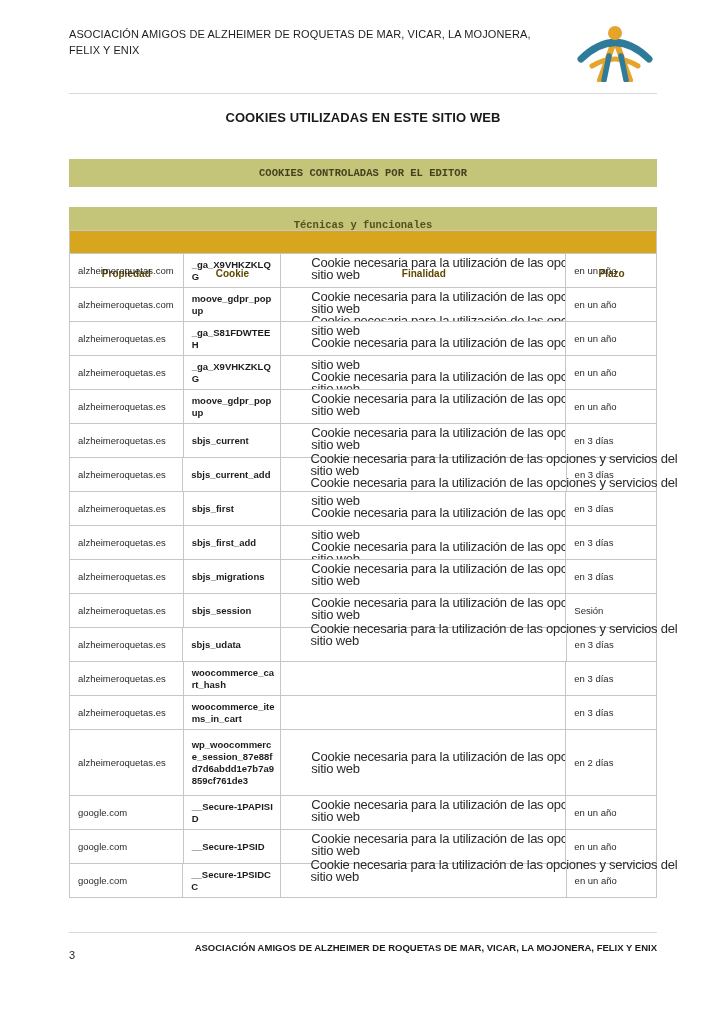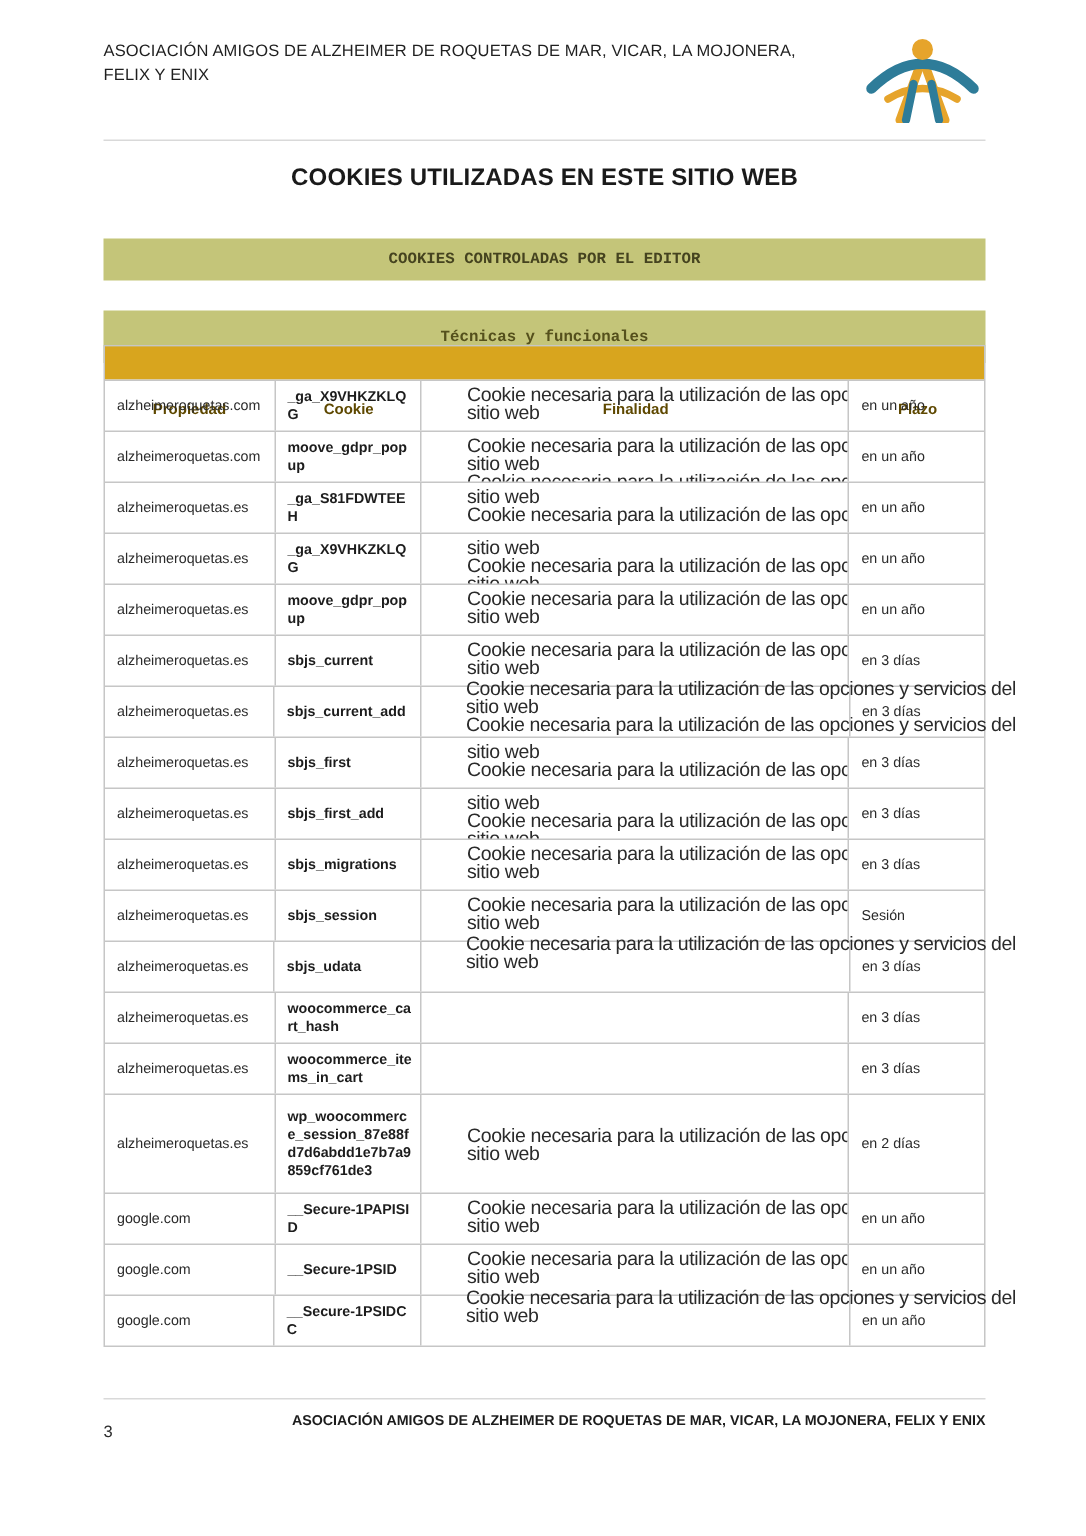--- a/index.html
+++ b/index.html
@@ -14,21 +14,21 @@
   .doc-header{position:absolute;left:69px;right:67px;top:20px;height:60px;
     display:flex;justify-content:space-between;align-items:flex-start;}
   .org-name{font-size:11px;line-height:16px;white-space:pre-line;letter-spacing:0.1px;
     padding-top:6px;color:#1f1f1f;}
   .logo-box{width:80px;height:62px;flex:0 0 auto;margin-right:2px;}
   .header-rule{position:absolute;left:69px;right:67px;top:93px;height:0;
     border-top:1px solid #d9d9d9;}
 
   
   .page-title{position:absolute;left:69px;right:67px;top:110px;text-align:center;
-    font-weight:bold;font-size:16px;color:#1a1a1a;letter-spacing:0.1px;}
+    font-weight:bold;font-size:13px;color:#1a1a1a;letter-spacing:0.1px;}
 
   
   .banner{position:absolute;left:69px;width:588px;background:#c4c579;
     display:flex;align-items:center;justify-content:center;
     font-weight:bold;color:#45431f;box-sizing:border-box;font-family:Liberation Mono, monospace;}
   .banner-main{top:159px;height:28px;font-size:10.5px;}
   .banner-sub{top:207px;height:35px;font-size:10.5px;color:#55501c;}
 
   
   .ctable{position:absolute;left:69px;top:230px;width:588px;box-sizing:border-box;

